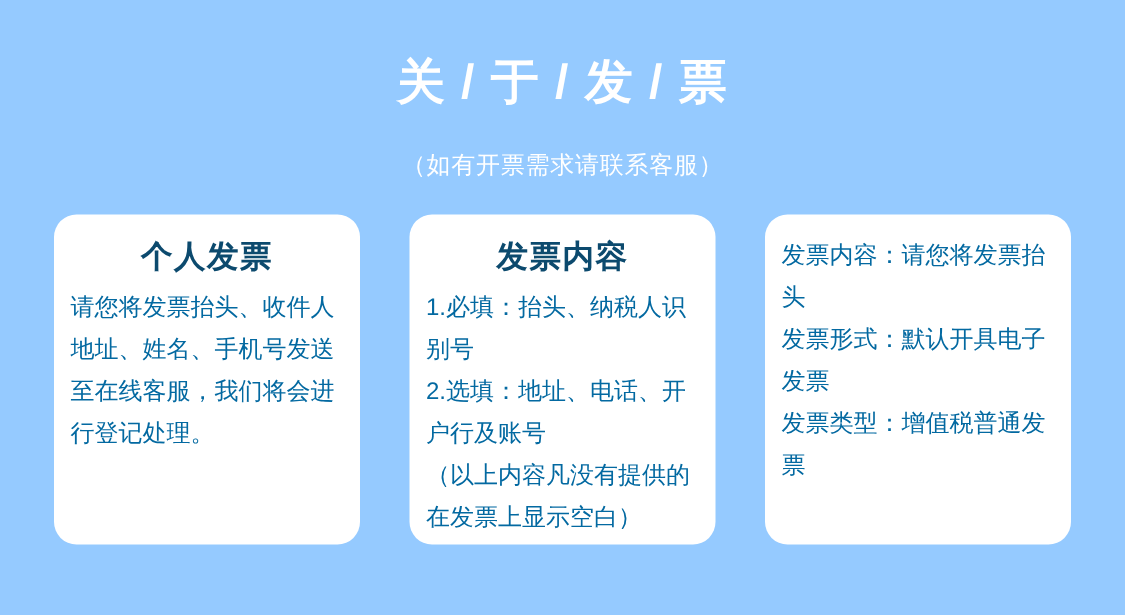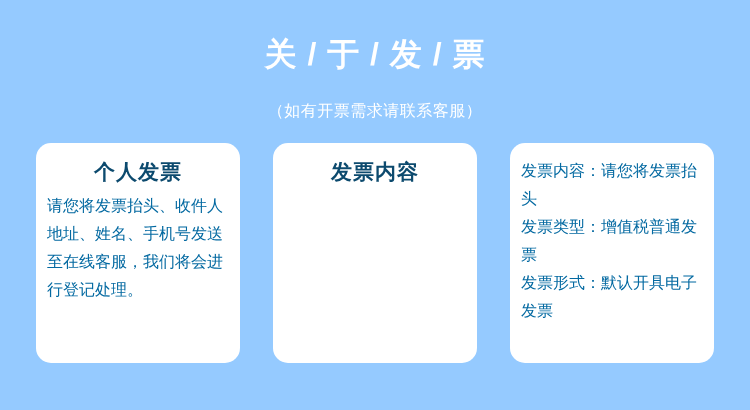--- a/index.html
+++ b/index.html
@@ -99,24 +99,29 @@
 
     <div class="card">
       <div class="card-title">个人发票</div>
       <div class="card-body">
         <span class="card-line">请您将发票抬头、收件人地址、姓名、手机号发送至在线客服，我们将会进行登记处理。</span>
       </div>
     </div>
 
     <div class="card">
       <div class="card-title">发票内容</div>
+      <div class="card-body">
+        <span class="card-line">1.必填：抬头、纳税人识别号</span>
+        <span class="card-line">2.选填：地址、电话、开户行及账号</span>
+        <span class="card-line">（以上内容凡没有提供的在发票上显示空白）</span>
+      </div>
     </div>
 
     <div class="card">
       <div class="card-body">
         <span class="card-line">发票内容：请您将发票抬头</span>
+        <span class="card-line">发票形式：默认开具电子发票</span>
         <span class="card-line">发票类型：增值税普通发票</span>
-        <span class="card-line">发票形式：默认开具电子发票</span>
       </div>
     </div>
 
   </div>
 </div>
 
 </body></html>

